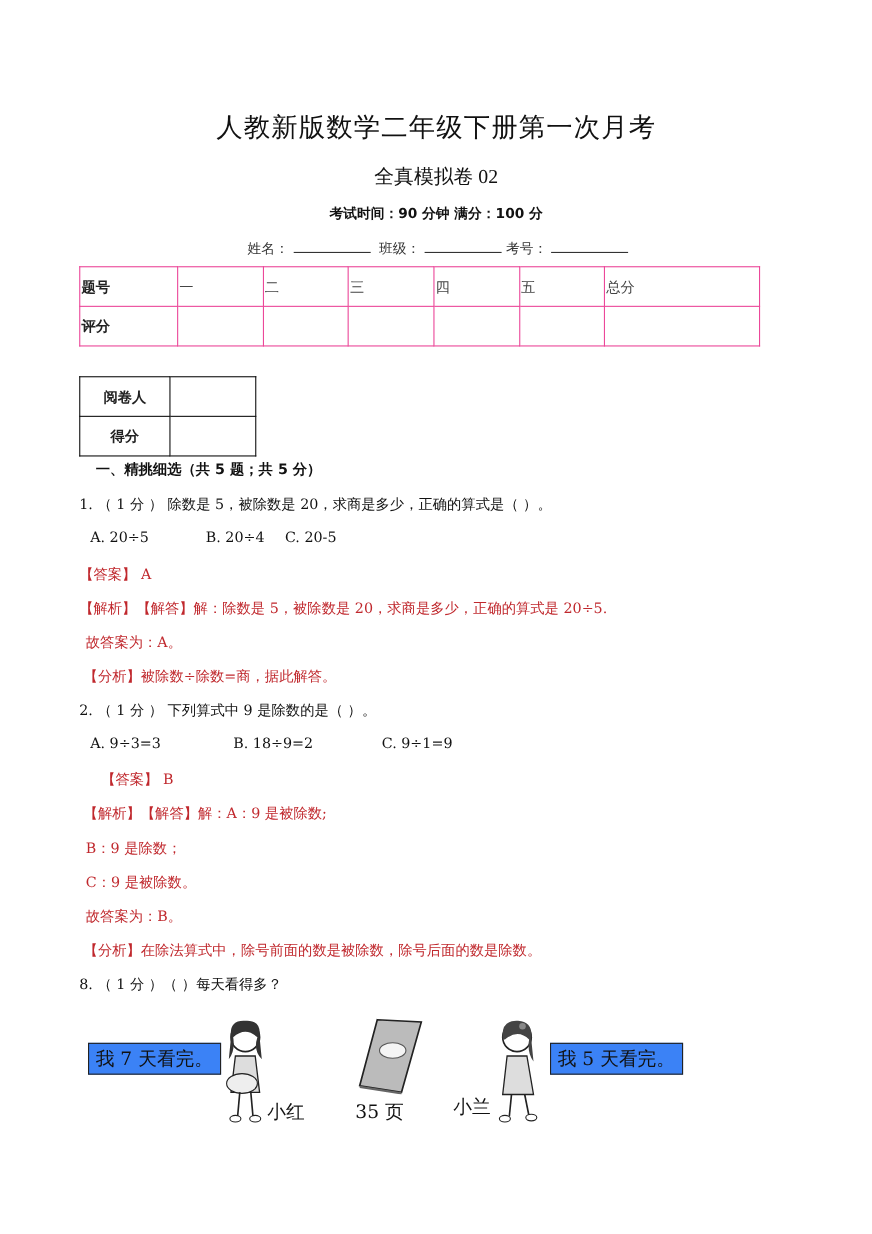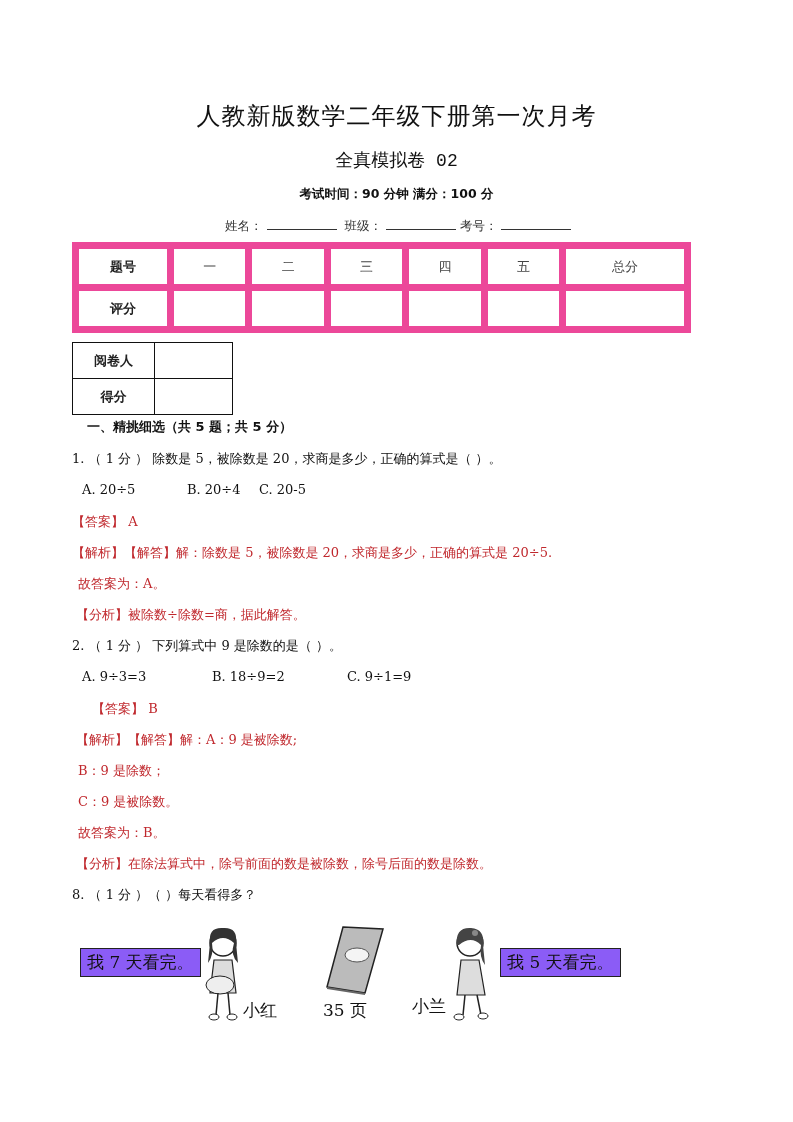--- a/index.html
+++ b/index.html
@@ -1,35 +1,35 @@
 <!DOCTYPE html>
 <html><head>
 <meta charset="utf-8">
 <style>
   html, body { margin:0; padding:0; background:#ffffff; }
   body { width:793px; height:1122px; position:relative; overflow:hidden;
          font-family:"DejaVu Serif","Liberation Serif",serif; color:#111; }
   .abs { position:absolute; }
   .title { top:100px; left:0; width:793px; text-align:center; font-size:24px; font-family:"DejaVu Sans","Liberation Sans",sans-serif; letter-spacing:1px; }
-  .subtitle { top:148px; left:0; width:793px; text-align:center; font-size:18px; font-family:Liberation Mono, monospace; }
+  .subtitle { top:148px; left:0; width:793px; text-align:center; font-size:18px; font-family:Liberation Serif, serif; }
   .info { top:186px; left:0; width:793px; text-align:center; font-size:12.5px; font-weight:bold; font-family:"DejaVu Sans","Liberation Sans",sans-serif; }
   .student { top:217px; left:225px; font-size:12.5px; color:#333; white-space:nowrap; font-family:"DejaVu Sans","Liberation Sans",sans-serif;}
   .blank { display:inline-block; width:70px; border-bottom:1px solid #333; height:12px; vertical-align:baseline; margin:0 4px; }
   table { border-collapse:collapse; }
   .score-table { top:242px; left:72px; width:619px; }
-  .score-table td { border:7px solid #ec4899; height:33px; text-align:center; font-size:13px; color:#444; font-family:"DejaVu Sans","Liberation Sans",sans-serif; }
+  .score-table td { border:1px solid #ec4899; height:33px; font-size:13px; color:#444; font-family:"DejaVu Sans","Liberation Sans",sans-serif; }
   .score-table td.hdr { font-weight:bold; color:#222; width:86px; }
   .grader-table { top:342px; left:72px; width:161px; }
   .grader-table td { border:1px solid #111; height:33px; text-align:center; font-size:13px; font-weight:bold; color:#222; font-family:"DejaVu Sans","Liberation Sans",sans-serif; }
   .grader-table td.lbl { width:79px; }
   .section { top:418px; left:87px; font-size:13px; font-weight:bold; font-family:"DejaVu Sans","Liberation Sans",sans-serif; }
   .line { left:72px; font-size:13px; white-space:nowrap; }
   .red { color:#c0282d; }
   .opt { display:inline-block; }
-  .bubble { position:absolute; border:1.5px solid #222; background:#8b5cf6; font-size:17px; padding:2px 6px; font-family:"DejaVu Serif",serif; }
+  .bubble { position:absolute; border:1.5px solid #222; background:#3b82f6; font-size:17px; padding:2px 6px; font-family:"DejaVu Serif",serif; }
   .caption { position:absolute; font-size:17px; }
 </style>
 </head>
 <body>
 
 <div class="abs title">人教新版数学二年级下册第一次月考</div>
 <div class="abs subtitle">全真模拟卷 02</div>
 <div class="abs info">考试时间：90 分钟  满分：100 分</div>
 
 <div class="abs student">

